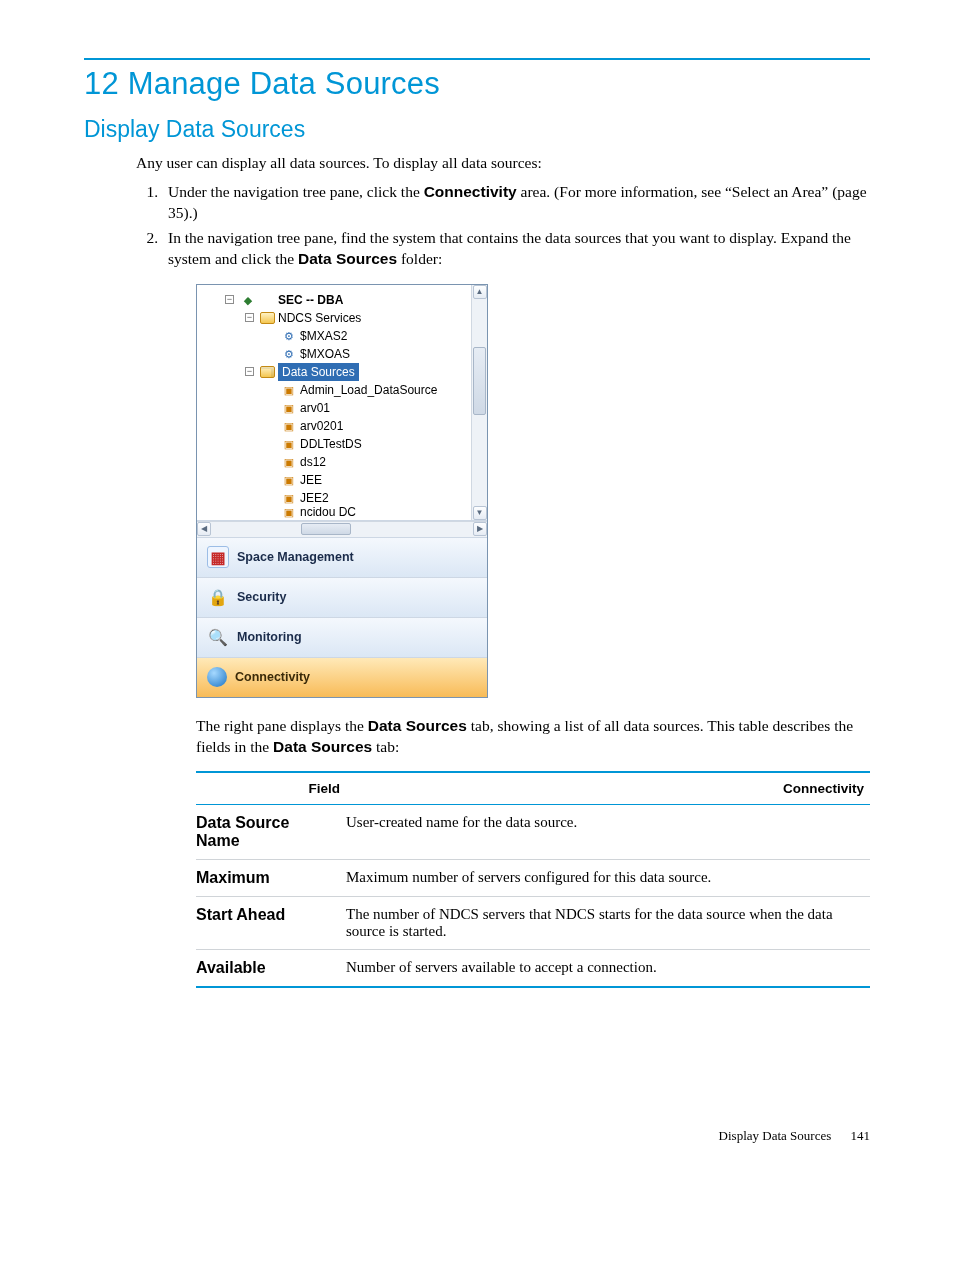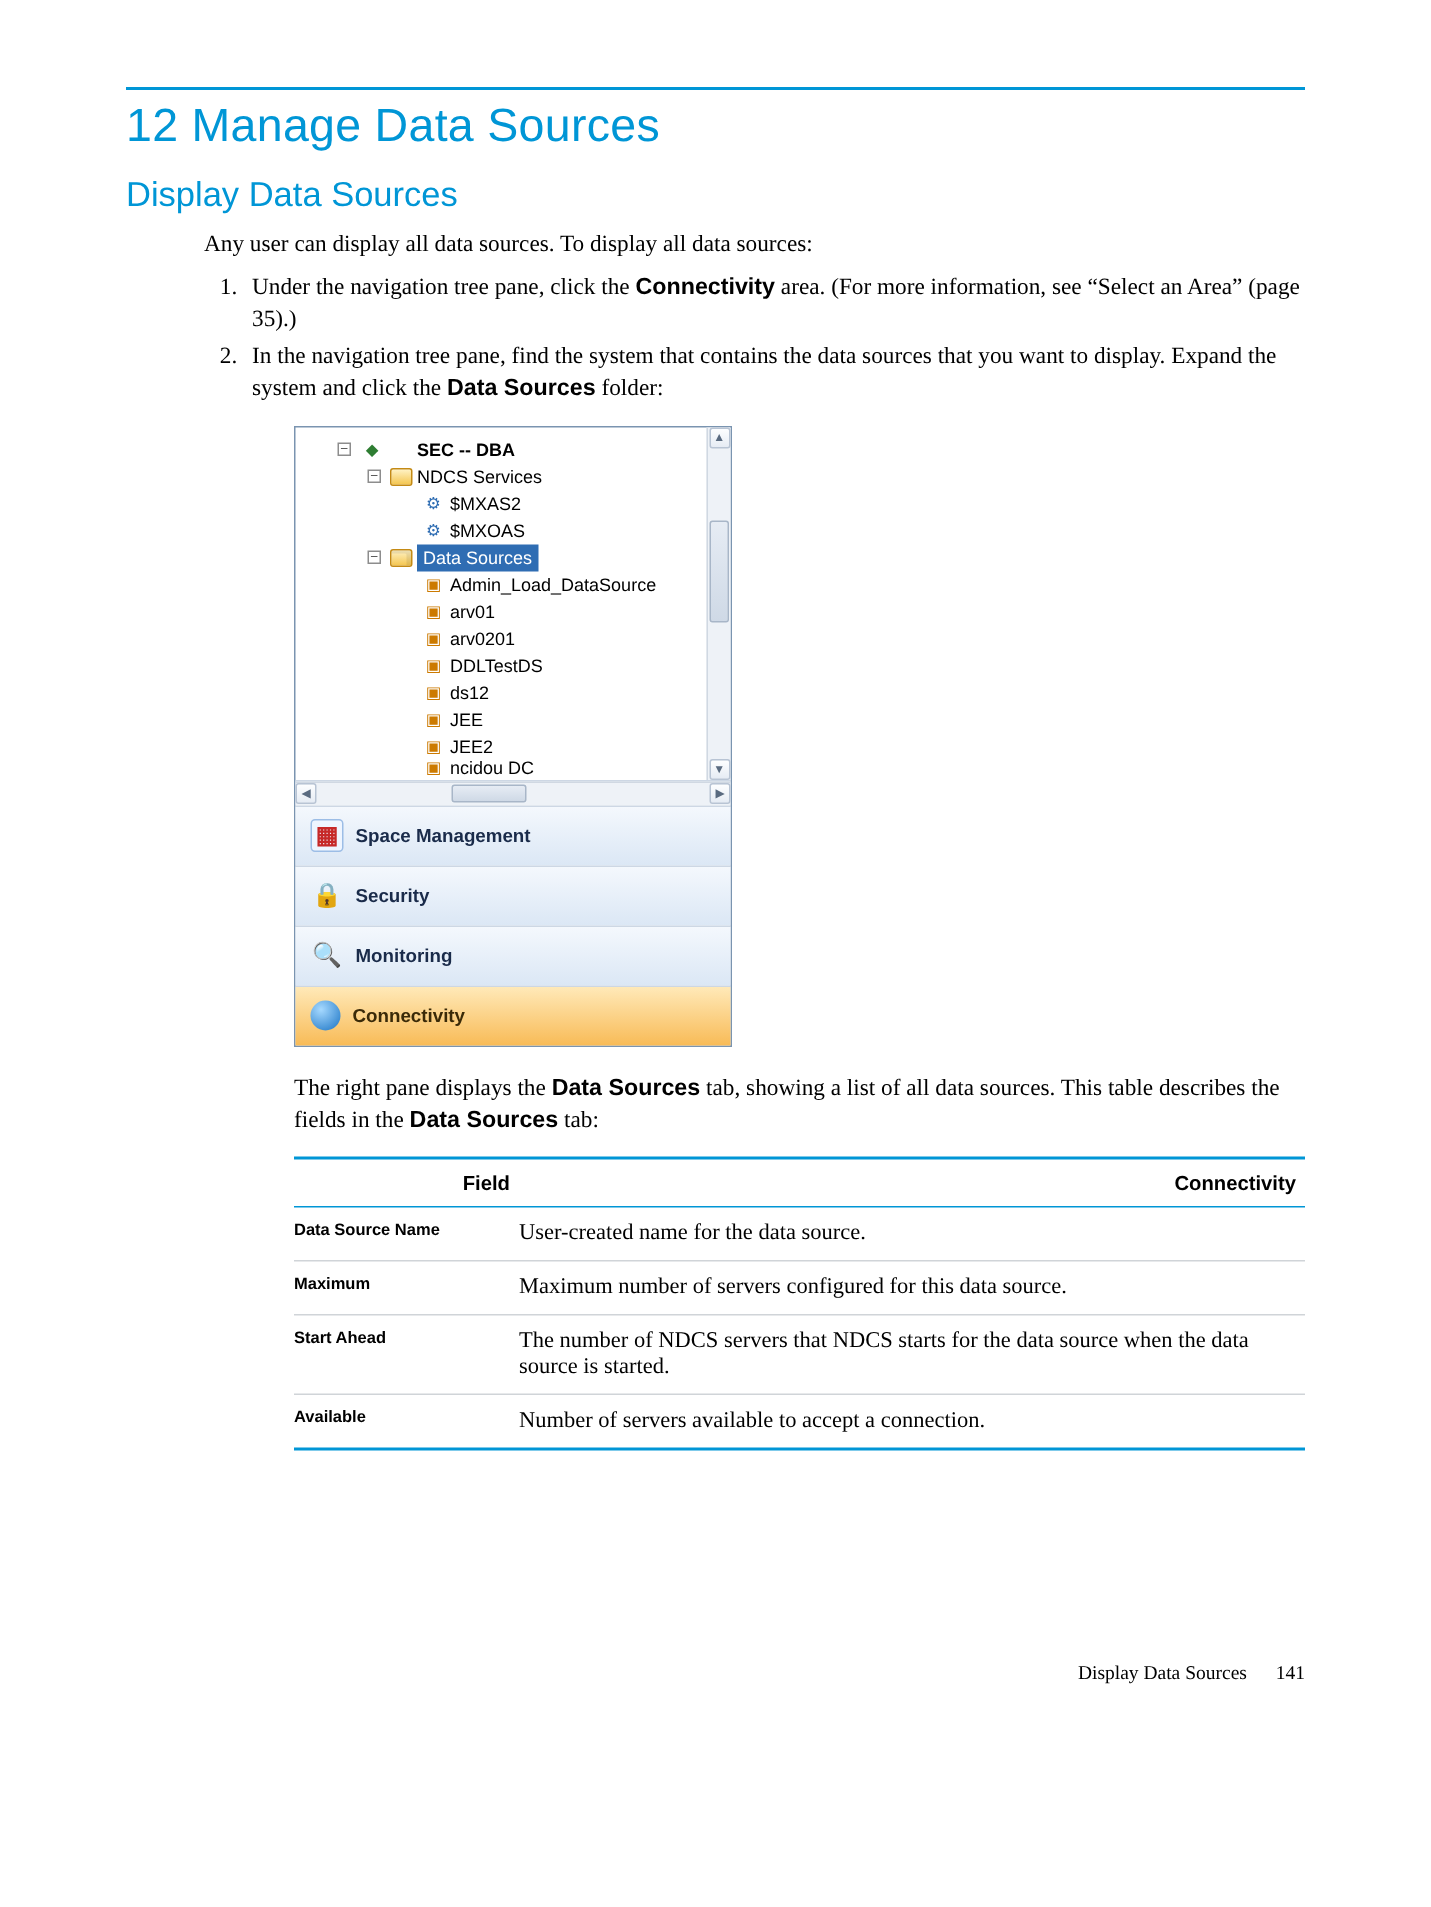--- a/index.html
+++ b/index.html
@@ -194,21 +194,21 @@
     padding: 9px 10px 9px 0;
     vertical-align: top;
     border-bottom: 1px solid #d0d4d8;
   }
   table.fields tbody tr:last-child td {
     border-bottom: 2px solid #0096d6;
   }
   table.fields td.f {
     font-family: Arial, Helvetica, sans-serif;
     font-weight: bold;
-    font-size: 11px;
+    font-size: 16px;
     width: 150px;
   }
   .footer {
     position: relative;
     margin-top: 140px;
     text-align: right;
     font-size: 13px;
   }
   .footer .pg { margin-left: 16px; }
 </style>

